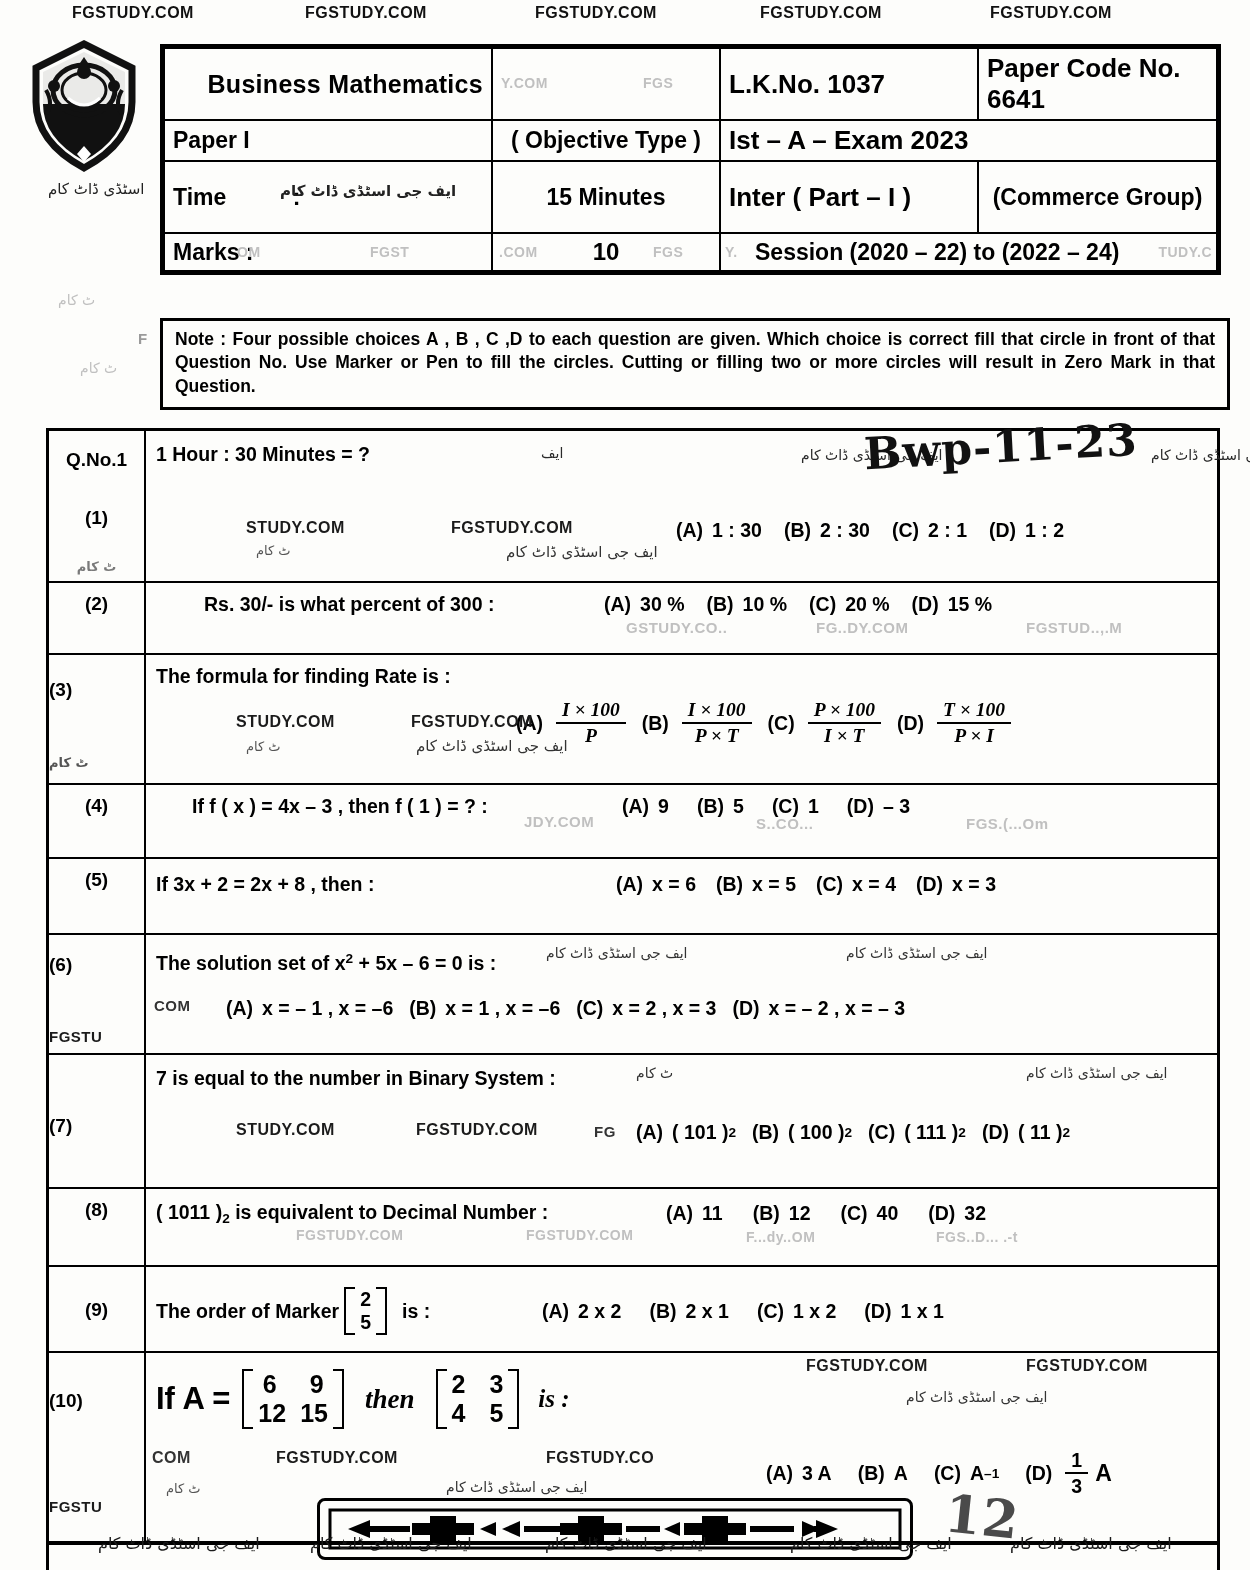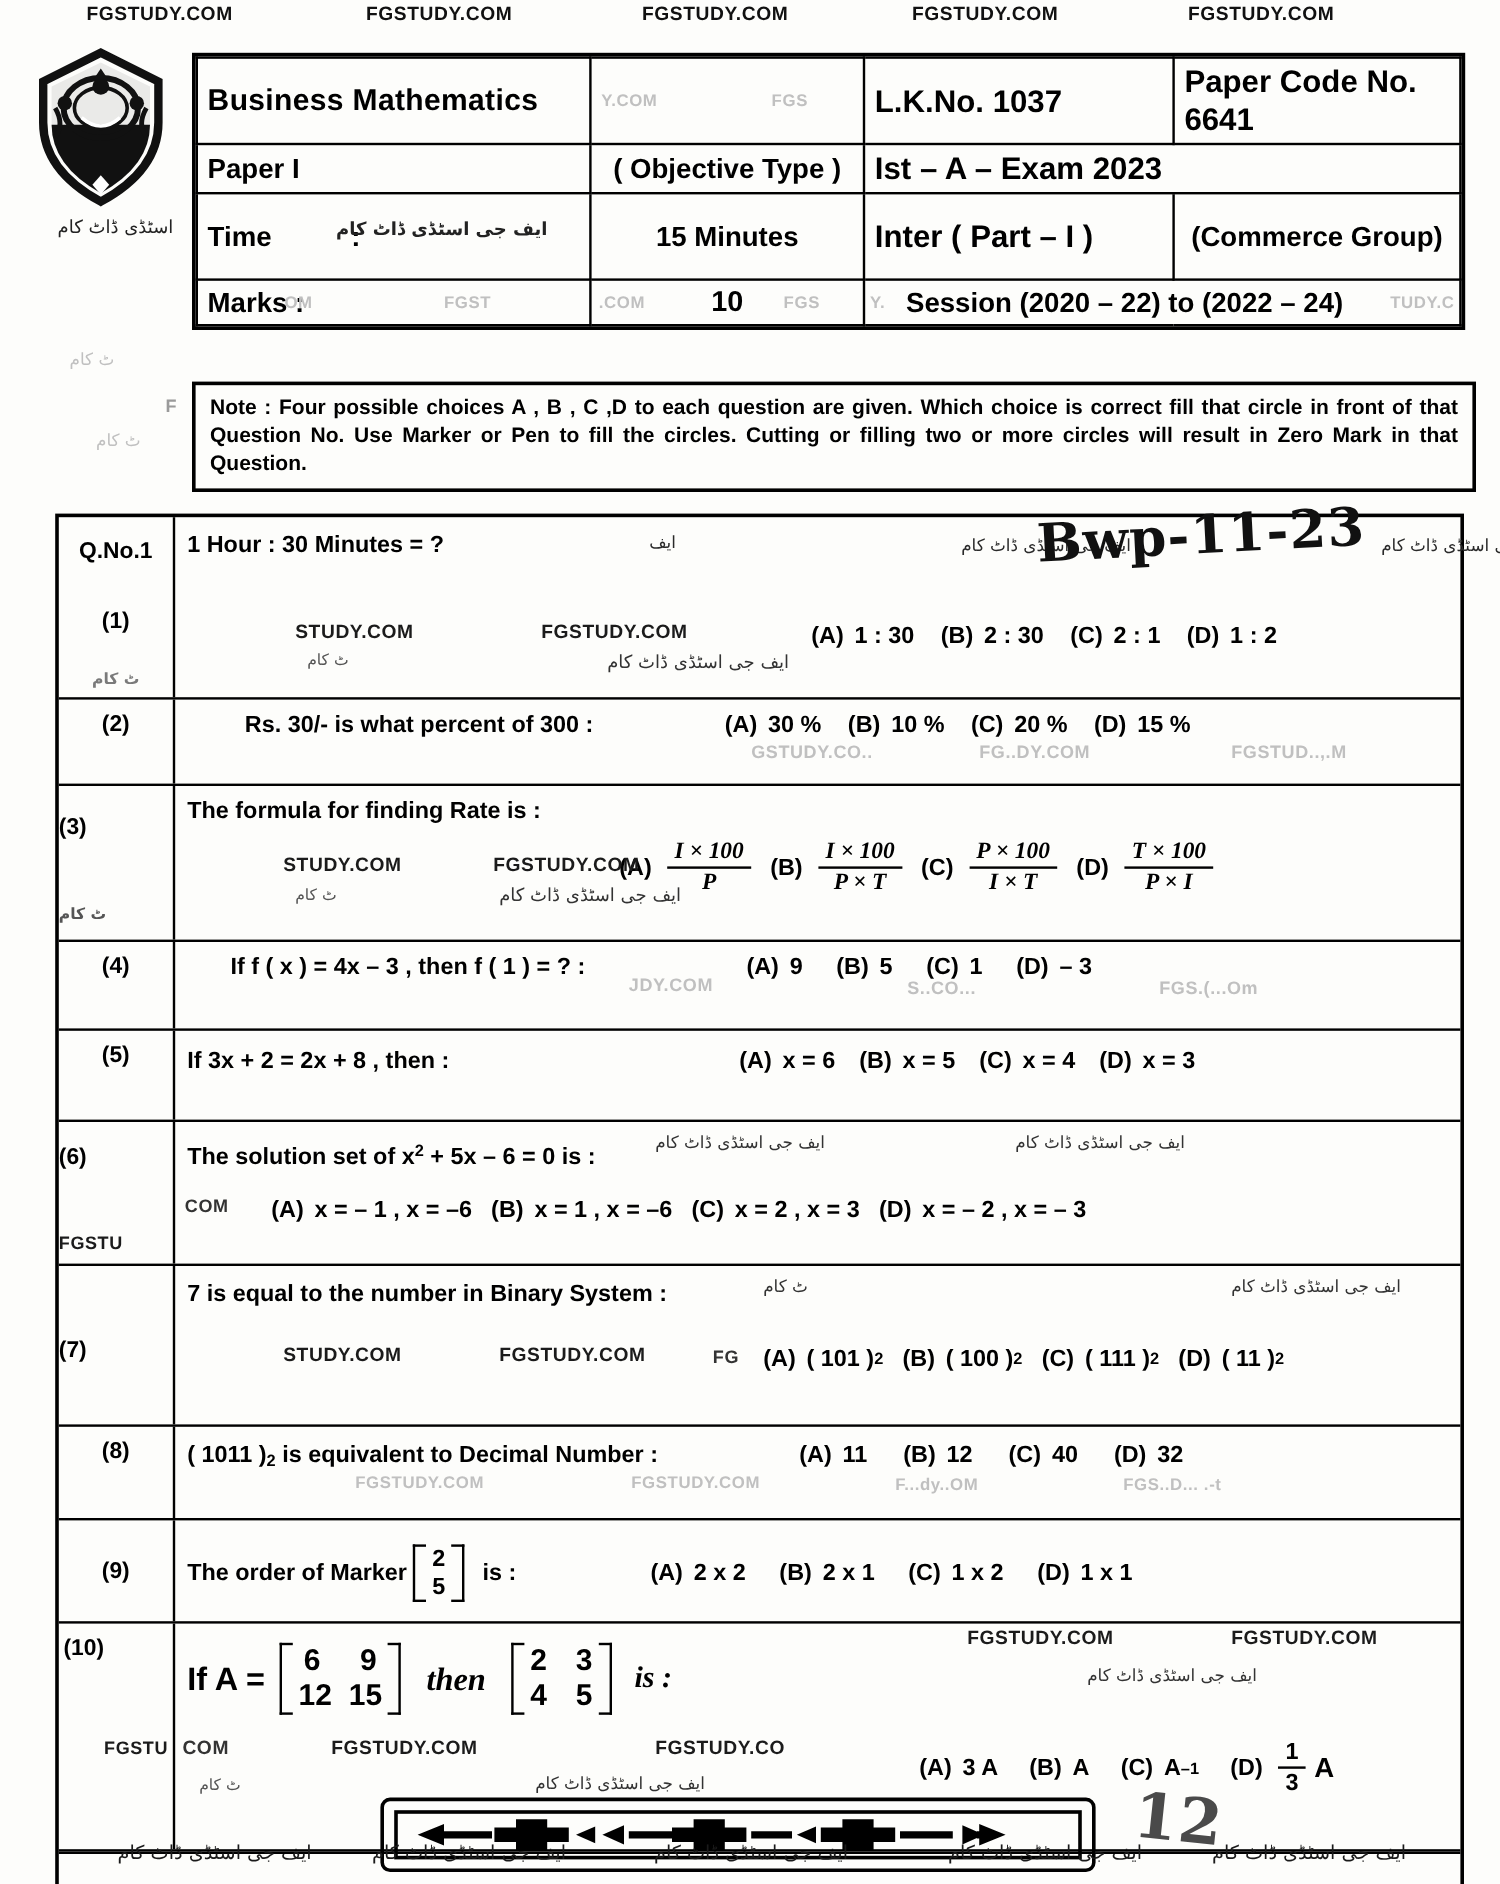--- a/index.html
+++ b/index.html
@@ -160,21 +160,21 @@
   </div>
   <div class="wm ur" style="left:48px;top:180px;font-size:15px;color:#222;">اسٹڈی ڈاٹ کام</div>
   <div class="wm ur vfaint" style="left:58px;top:292px;font-size:14px;">ٹ کام</div>
   <div class="wm faint" style="left:138px;top:330px;font-size:15px;">F</div>
   <div class="wm ur vfaint" style="left:80px;top:360px;font-size:14px;">ٹ کام</div>
 
   <div class="hdr">
     <table>
       <tbody>
           <tr>
-        <td class="h-title" style="width:310px;">Business  Mathematics</td>
+        <td class="h-title" style="width:310px;text-align:right;">Business  Mathematics</td>
         <td class="h-mid" style="width:210px;position:relative;">
           <span class="wm vfaint" style="left:8px;top:26px;font-size:14px;">Y.COM</span>
           <span class="wm vfaint" style="left:150px;top:26px;font-size:14px;">FGS</span>
         </td>
         <td class="h-big" style="width:240px;">L.K.No. 1037</td>
         <td class="h-big">Paper Code No. 6641</td>
       </tr>
       <tr>
         <td class="h-reg">Paper  I</td>
         <td class="h-mid">( Objective Type )</td>
@@ -520,27 +520,27 @@
             </span>
           <span class="opt">
               <span class="optlbl">(D)</span>
               <span>1 x 1</span>
             </span>
         </div>
       </div>
     </div>
 
     <div class="qrow" style="min-height:188px;">
-      <div class="qnum" style="">
+      <div class="qnum" style="flex-direction:column;">
         <span>(10)</span>
         <span class="wm" style="position:static;margin-top:86px;font-size:15px;color:#1b1b1b;">FGSTU</span>
       </div>
       <div class="qbody">
         <div class="qline" style="margin-top:10px;">
-          <span class="stem" style="font-size:27px;text-align:right;">If   A  =</span>
+          <span class="stem" style="font-size:31px;text-align:right;">If   A  =</span>
           <span class="mat" style="font-size:25px;margin-left:12px;">
             <span class="br brl"></span>
             <span class="cells">
               <span class="mrow" style="gap:24px;">
                   <span>6</span>
                   <span>9</span>
                 </span>
               <span class="mrow" style="gap:14px;">
                   <span>12</span>
                   <span>15</span>

